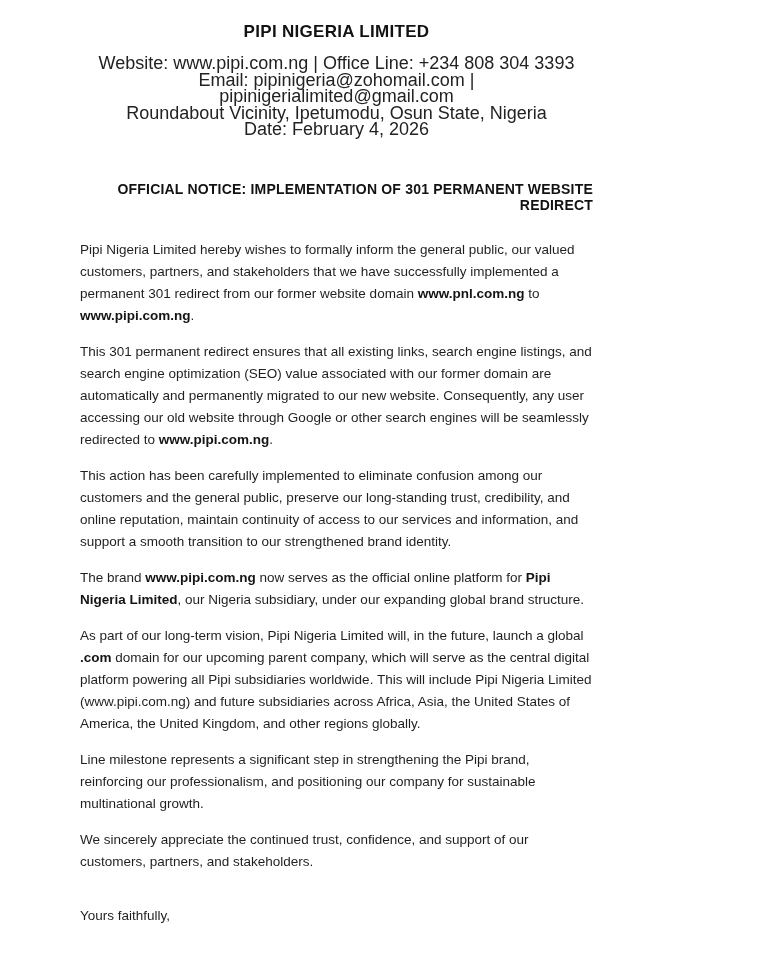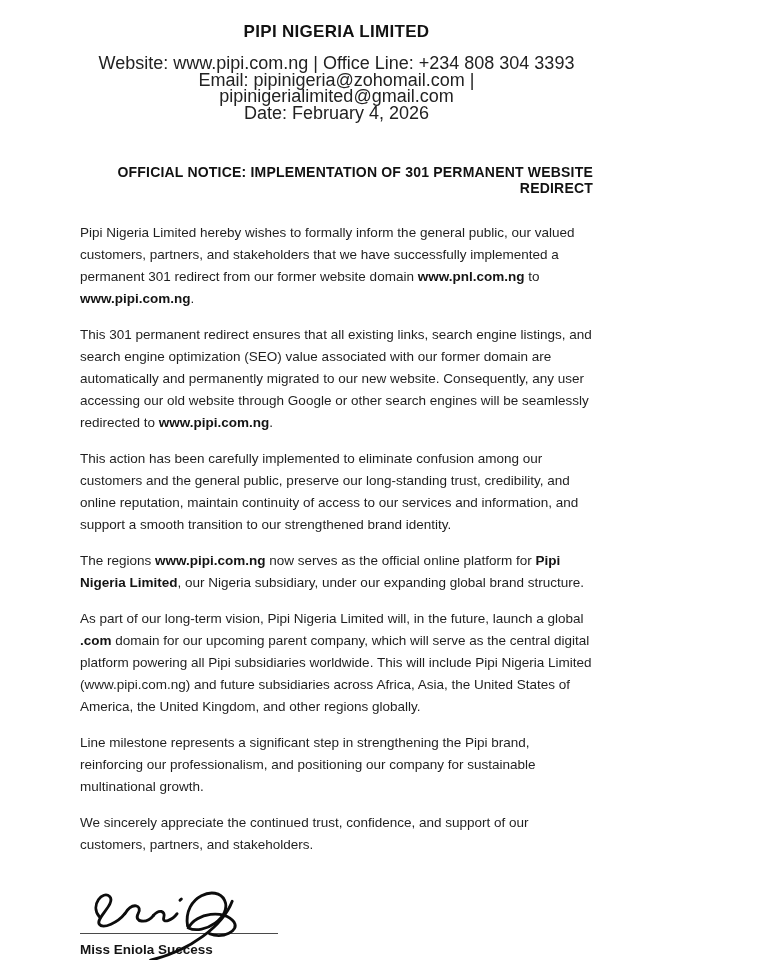--- a/index.html
+++ b/index.html
@@ -92,37 +92,39 @@
 </head>
 <body>
 
 <div class="page">
 
   <header>
     <h1 class="company-name">PIPI NIGERIA LIMITED</h1>
     <div class="contact-block">
       <div>Website: www.pipi.com.ng | Office Line: +234 808 304 3393</div>
       <div>Email: pipinigeria@zohomail.com | pipinigerialimited@gmail.com</div>
+      <div>Roundabout Vicinity, Ipetumodu, Osun State, Nigeria</div>
       <div>Date: February 4, 2026</div>
     </div>
   </header>
 
   <h2 class="notice-title">OFFICIAL NOTICE: IMPLEMENTATION OF 301 PERMANENT WEBSITE REDIRECT</h2>
 
   <main class="letter-body">
     <p><span>Pipi Nigeria Limited hereby wishes to formally inform the general public, our valued customers, partners, and stakeholders that we have successfully implemented a permanent 301 redirect from our former website domain </span><b>www.pnl.com.ng</b><span> to </span><b>www.pipi.com.ng</b><span>.</span></p>
     <p><span>This 301 permanent redirect ensures that all existing links, search engine listings, and search engine optimization (SEO) value associated with our former domain are automatically and permanently migrated to our new website. Consequently, any user accessing our old website through Google or other search engines will be seamlessly redirected to </span><b>www.pipi.com.ng</b><span>.</span></p>
     <p><span>This action has been carefully implemented to eliminate confusion among our customers and the general public, preserve our long-standing trust, credibility, and online reputation, maintain continuity of access to our services and information, and support a smooth transition to our strengthened brand identity.</span></p>
-    <p><span>The regions </span><b>www.pipi.com.ng</b><span> now serves as the official online platform for </span><b>Pipi Nigeria Limited</b><span>, our Nigeria subsidiary, under our expanding global brand structure.</span></p>
+    <p><span>The brand </span><b>www.pipi.com.ng</b><span> now serves as the official online platform for </span><b>Pipi Nigeria Limited</b><span>, our Nigeria subsidiary, under our expanding global brand structure.</span></p>
     <p><span>As part of our long-term vision, Pipi Nigeria Limited will, in the future, launch a global </span><b>.com</b><span> domain for our upcoming parent company, which will serve as the central digital platform powering all Pipi subsidiaries worldwide. This will include Pipi Nigeria Limited (www.pipi.com.ng) and future subsidiaries across Africa, Asia, the United States of America, the United Kingdom, and other regions globally.</span></p>
     <p><span>Line milestone represents a significant step in strengthening the Pipi brand, reinforcing our professionalism, and positioning our company for sustainable multinational growth.</span></p>
     <p><span>We sincerely appreciate the continued trust, confidence, and support of our customers, partners, and stakeholders.</span></p>
   </main>
 
   <footer class="signature-block">
+    <p class="closing">Yours faithfully,</p>
     <div class="sig-area">
       <svg class="sig-scrawl" viewBox="0 0 200 88" fill="none" xmlns="http://www.w3.org/2000/svg">
         <g stroke="#0d0d0d" stroke-width="3" stroke-linecap="round" fill="none">
           <path d="M16,34 C6,22 20,6 27,13 C34,20 12,36 16,42 C20,48 36,40 43,31"></path>
           <path d="M43,31 C51,18 62,22 57,31 C52,40 66,42 73,33"></path>
           <path d="M73,33 C79,26 86,28 84,35 C82,42 93,38 98,31"></path>
           <path d="M101,17 l1.5,-1.5"></path>
           <path d="M109,44 C104,12 140,0 148,17 C156,34 126,54 110,46 C118,30 148,26 158,40 C164,49 146,58 132,52"></path>
           <path d="M156,18 C146,44 112,70 70,80"></path>
         </g>

